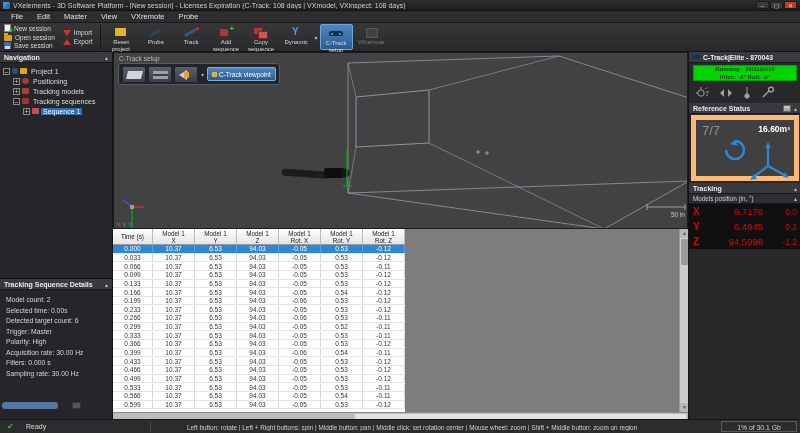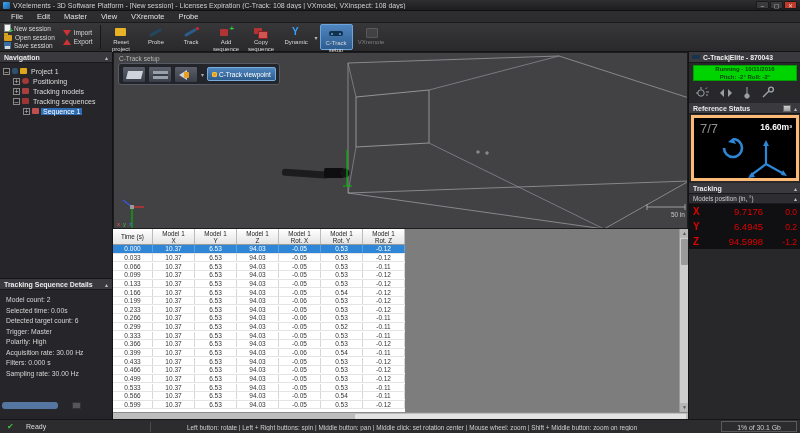--- a/index.html
+++ b/index.html
@@ -118,21 +118,21 @@
   
   #right-panel { position:absolute; left:688px; top:52px; width:112px; height:367px; background:#28282b; border-left:1px solid #141416;}
   #ct-head { height:11px; background:#3a3a3e; display:flex; align-items:center; padding:0 3px; border-bottom:1px solid #19191b;}
   #ct-ic { width:8px; height:4px; background:#17334d; border-radius:1px; margin-right:3px;}
   #ct-title { font-size:6.8px; font-weight:bold; color:#eee; white-space:nowrap;}
   #green-status { position:absolute; left:4px; top:13px; width:104px; height:16px; background:#00d400; border:1px solid #00a000; text-align:center; }
   #green-status div { font-size:6px; line-height:7.5px; color:#063f06; font-weight:bold; white-space:nowrap;}
   #rp-icons { position:absolute; left:4px; top:32px; width:104px; height:17px; display:flex; align-items:center; gap:10px; padding-left:2px;}
   #ref-head { position:absolute; left:0; top:51px; width:112px; }
   .mini-grid { width:8px; height:7px; background:linear-gradient(#cfcfcf,#9a9a9a); margin-left:auto; margin-right:3px; border:1px solid #666;}
-  #ref-box { position:absolute; left:2px; top:63px; width:108px; height:66px; background:#000000; border:3px solid #fdba74; }
+  #ref-box { position:absolute; left:2px; top:63px; width:108px; height:66px; background:#404040; border:5px solid #fdba74; }
   #ref-count { position:absolute; left:6px; top:3px; font-size:13px; color:#8f8f93; }
   #ref-vol { position:absolute; right:4px; top:4px; font-size:8.5px; font-weight:bold; color:#fff;text-align:center; }
   #trk-head { position:absolute; left:0; top:131px; width:112px; }
   #models-row { position:absolute; left:0; top:142px; width:112px; height:10px; background:#2e2e32; display:flex; align-items:center; padding:0 4px; border-bottom:1px solid #1a1a1c;}
   #models-row .mlabel { font-size:6.3px; color:#d0d0d0; }
   #models-row .parrow { margin-left:auto; font-size:6px; color:#bbb;}
   #track-values { position:absolute; left:0; top:152px; width:112px; height:45px; background:#101012; }
   .tv-row { display:flex; align-items:center; height:15px; padding:0 4px; }
   .tv-axis { font-size:10px; font-weight:bold; color:#e00000; width:10px;}
   .tv-val { font-size:9.5px; color:#e00000; flex:1; text-align:right; margin-right:12px;}

